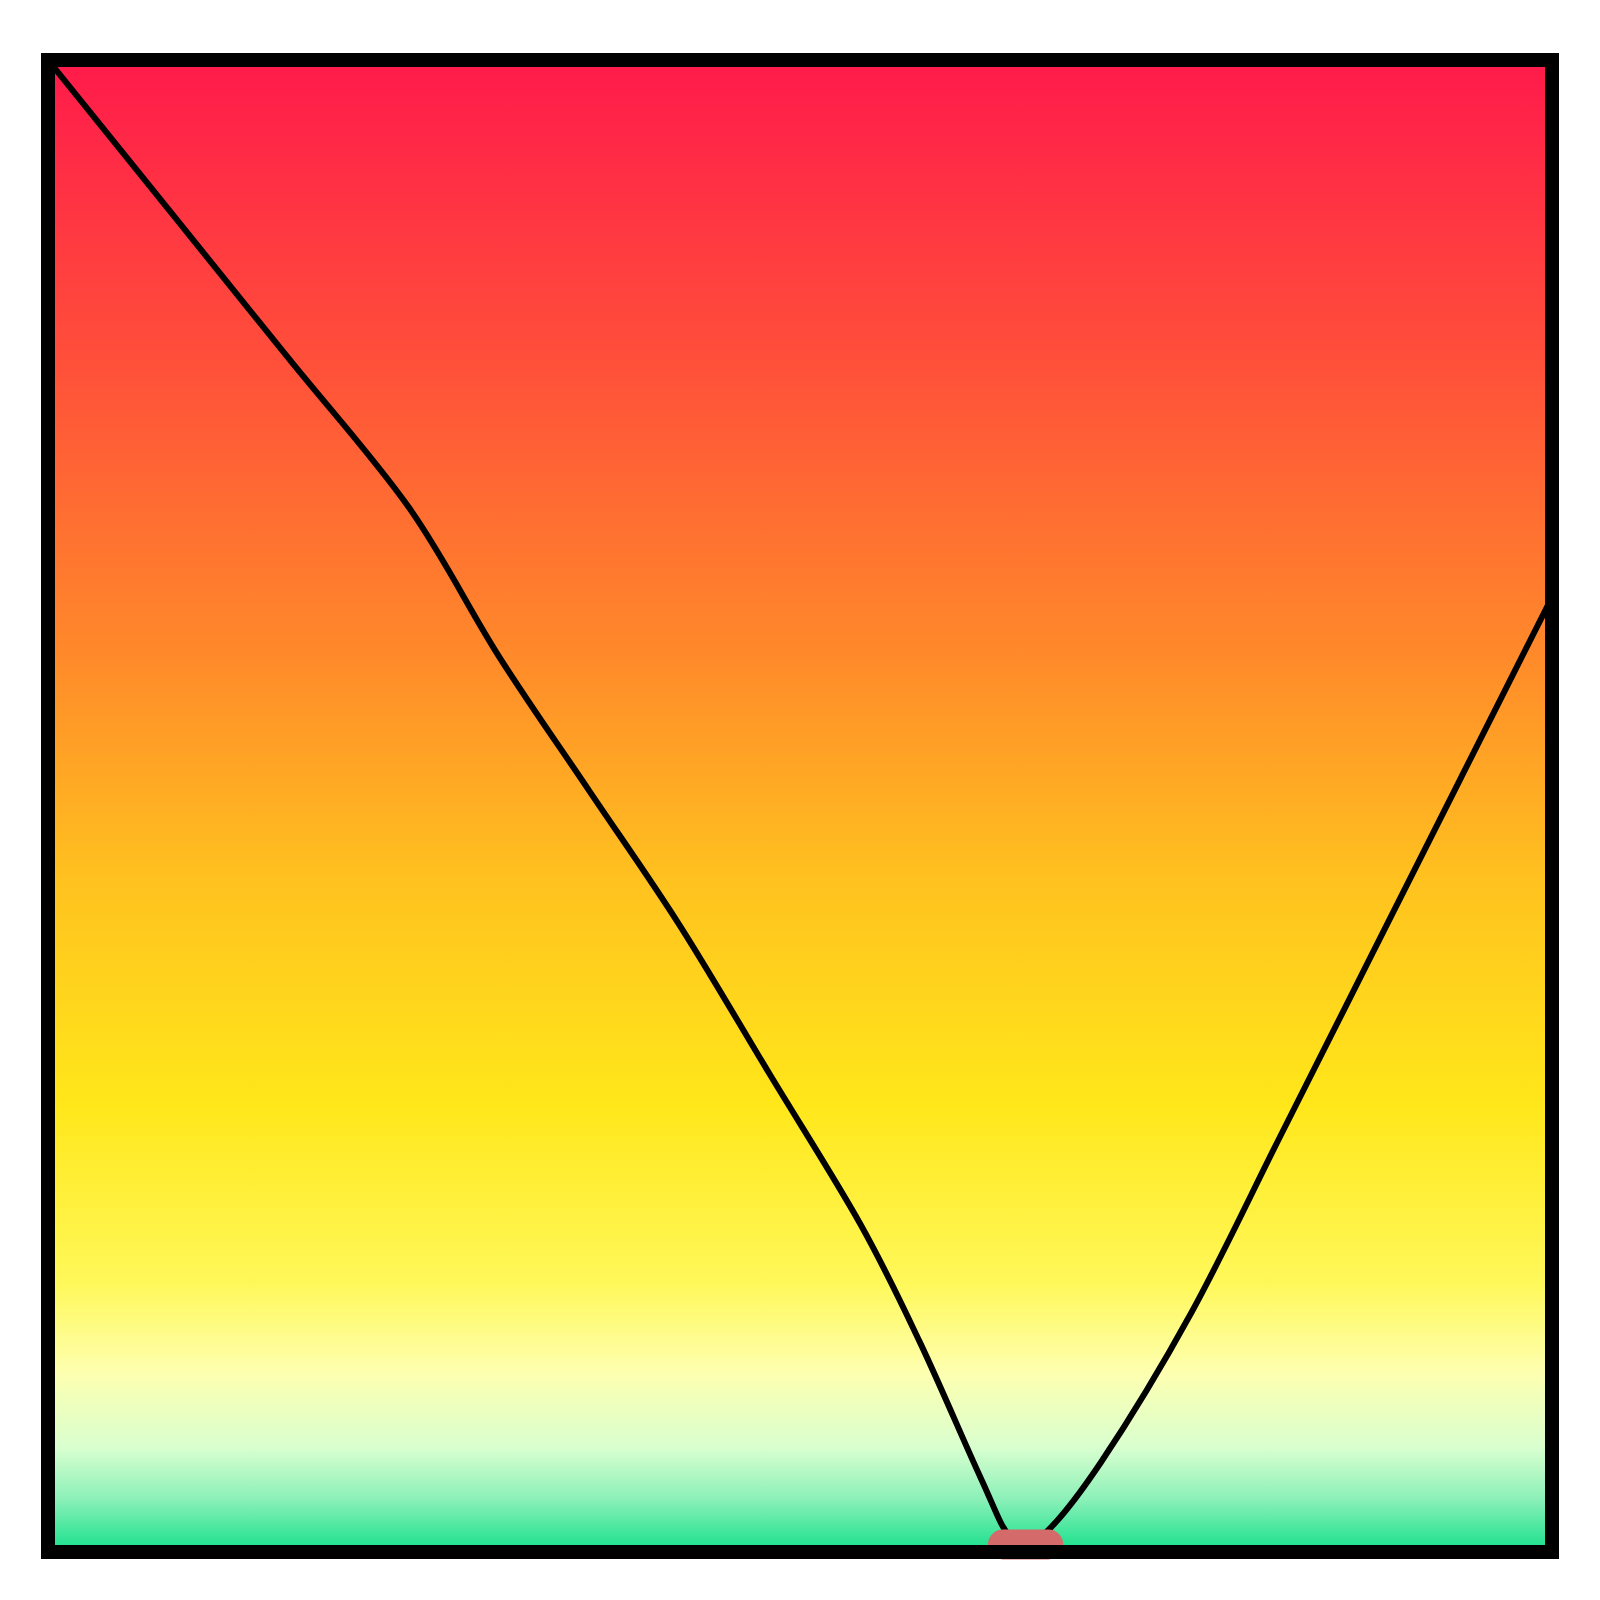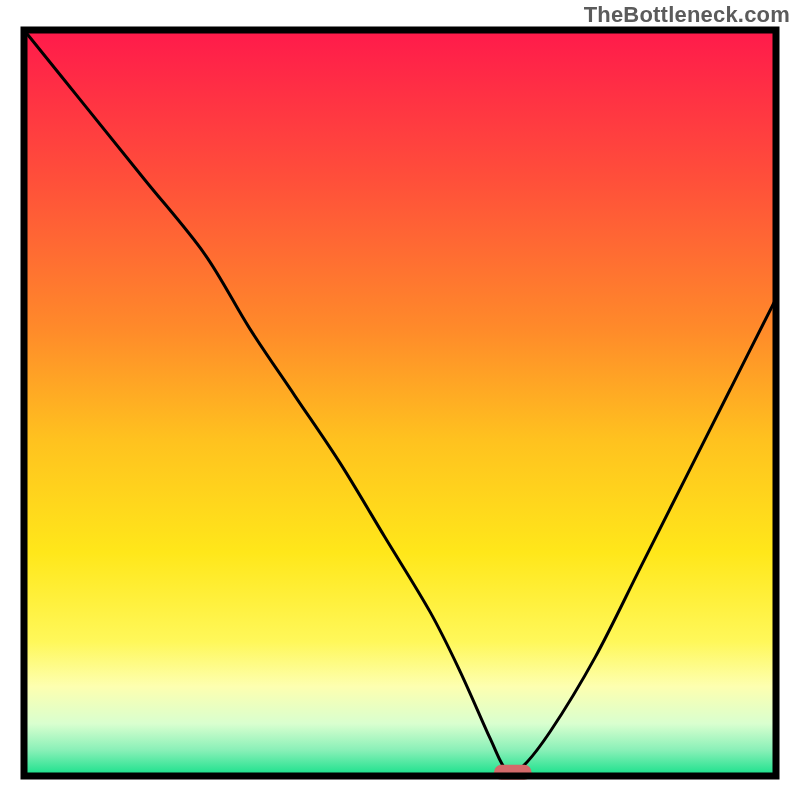--- a/index.html
+++ b/index.html
@@ -29,21 +29,20 @@
   svg.chart {
     position: absolute;
     top: 0;
     left: 0;
   }
 </style>
 </head>
 <body>
 
 <div class="wrap">
-  <div class="watermark">TheBottleneck.com</div>
 
   <svg class="chart" width="800" height="800" viewBox="0 0 800 800">
     <defs>
       <linearGradient id="bg-grad" x1="0" y1="0" x2="0" y2="1">
           <stop offset="0%" stop-color="#ff1a4b"></stop>
           <stop offset="20%" stop-color="#ff4f3a"></stop>
           <stop offset="40%" stop-color="#ff8a2a"></stop>
           <stop offset="55.00000000000001%" stop-color="#ffc21f"></stop>
           <stop offset="70%" stop-color="#ffe71a"></stop>
           <stop offset="82%" stop-color="#fff85a"></stop>

